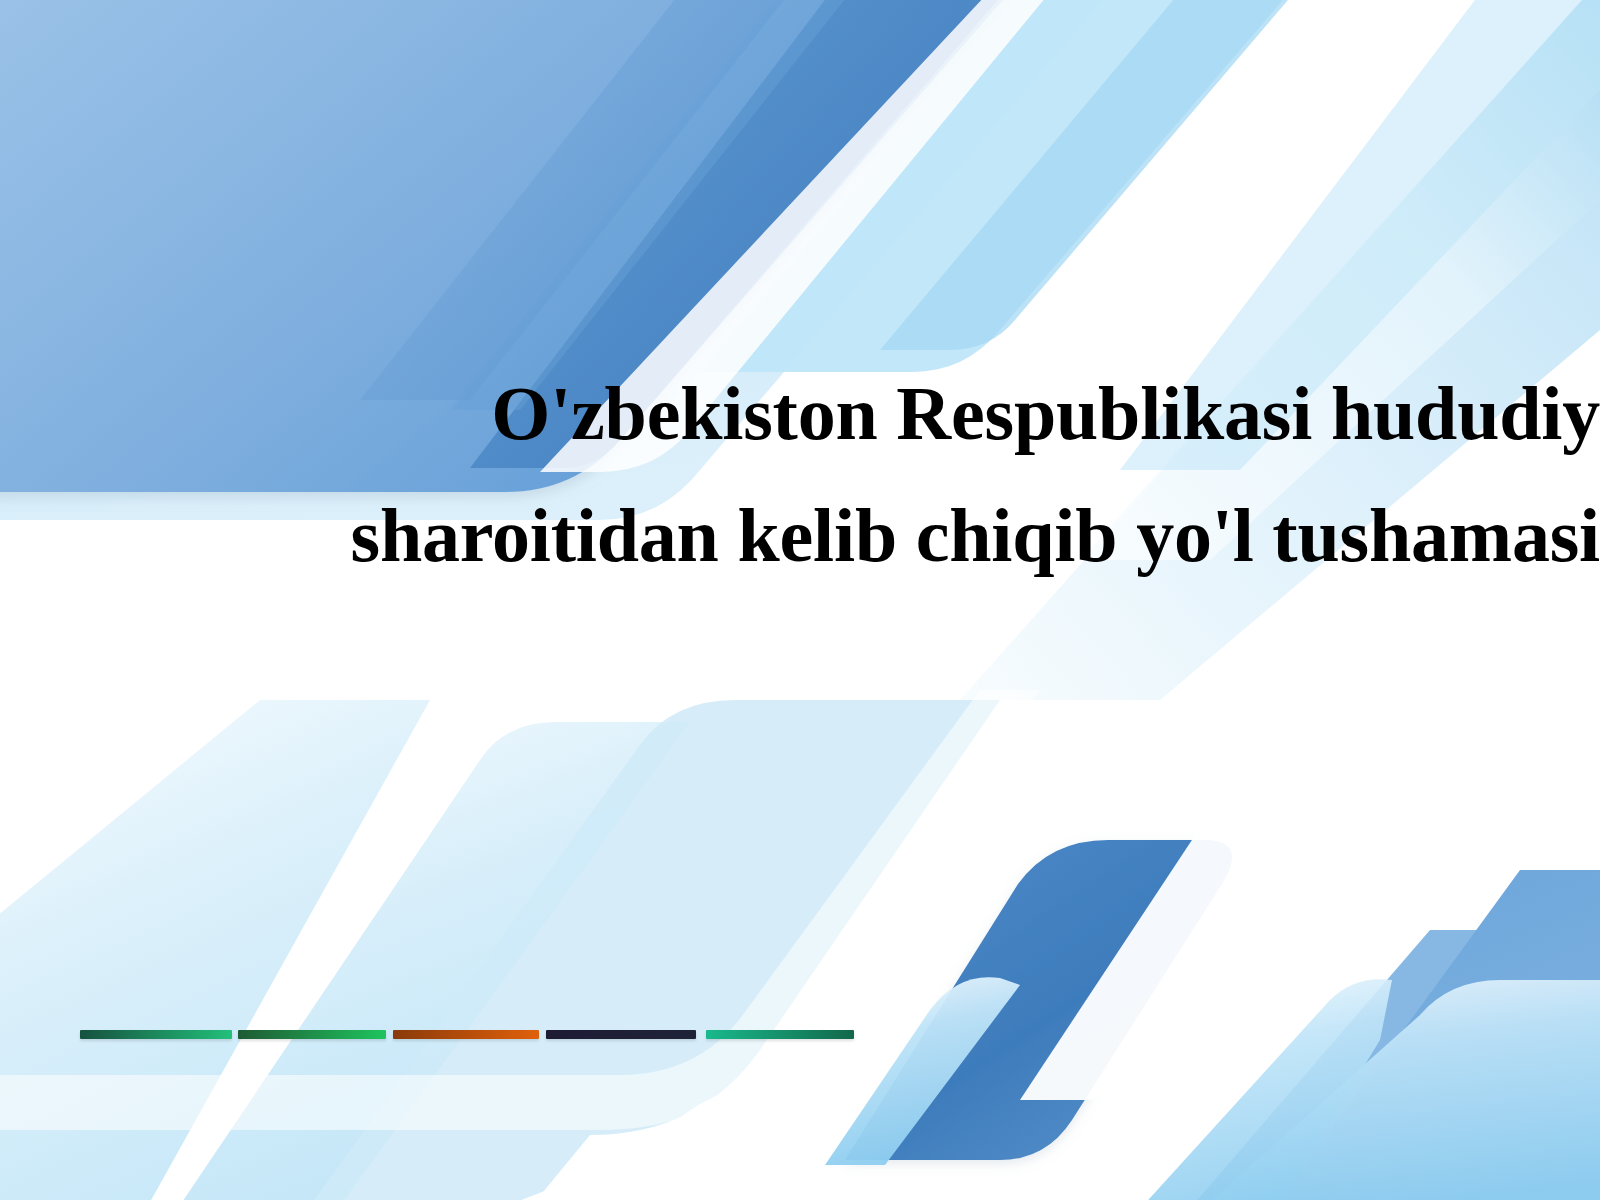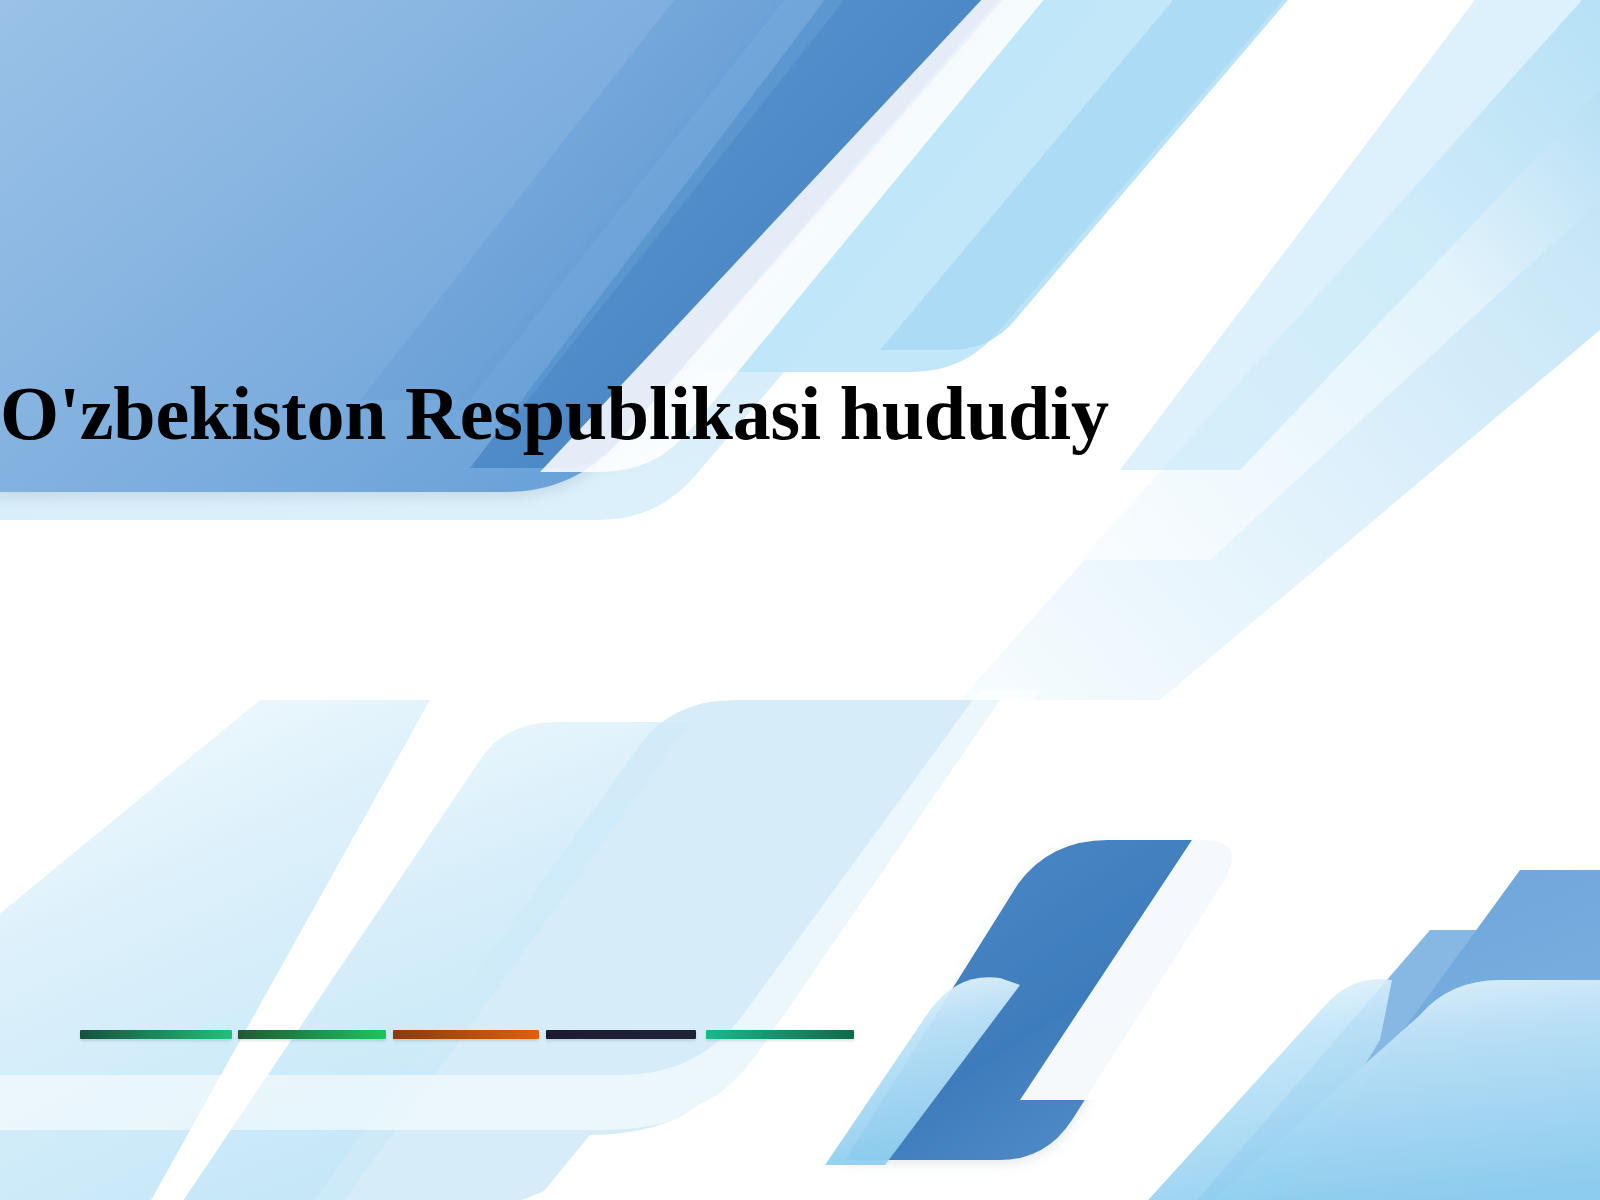--- a/index.html
+++ b/index.html
@@ -27,21 +27,21 @@
     height: 1200px;
     display: block;
   }
 
   
   .title-block {
     position: absolute;
     left: 0;
     top: 352px;
     width: 1600px;
-    text-align: left;
+    text-align: right;
     z-index: 20;
   }
   .title-line {
     display: block;
     color: #000000;
     font-weight: bold;
     font-size: 76px;
     line-height: 122px;
     letter-spacing: -0.2px;
     white-space: nowrap;
@@ -179,20 +179,21 @@
       <path d="M 1330 742 L 1395 742 L 1180 1050 Q 1145 1100 1085 1100 L 1020 1100 L 1225 790 Q 1262 742 1330 742 Z" fill="#FFFFFF" opacity="0.95"></path>
     </g>
 
     <g>
       <path d="M -20 1075 L 620 1075 Q 700 1075 745 1012 L 980 690 L 1040 690 L 790 1040 Q 720 1130 600 1130 L -20 1130 Z" fill="#FFFFFF" opacity="0.55"></path>
     </g>
   </svg>
 
   <div class="title-block">
     <span class="title-line">O'zbekiston Respublikasi hududiy</span>
+    <span class="title-line">sharoitidan kelib chiqib yo'l tushamasi</span>
   </div>
 
   <div class="accent-bars" id="accent-bars">
       <div class="accent-bar" style="left: 80px; width: 152px; background: linear-gradient(90deg, rgb(22, 81, 63) 0%, rgb(34, 192, 122) 100%);"></div>
       <div class="accent-bar" style="left: 238px; width: 148px; background: linear-gradient(90deg, rgb(30, 90, 52) 0%, rgb(31, 196, 94) 100%);"></div>
       <div class="accent-bar" style="left: 393px; width: 146px; background: linear-gradient(90deg, rgb(138, 58, 11) 0%, rgb(224, 96, 10) 100%);"></div>
       <div class="accent-bar" style="left: 546px; width: 150px; background: linear-gradient(90deg, rgb(30, 27, 52) 0%, rgb(30, 35, 56) 100%);"></div>
       <div class="accent-bar" style="left: 706px; width: 148px; background: linear-gradient(90deg, rgb(25, 185, 140) 0%, rgb(18, 104, 74) 100%);"></div>
     </div>
 

